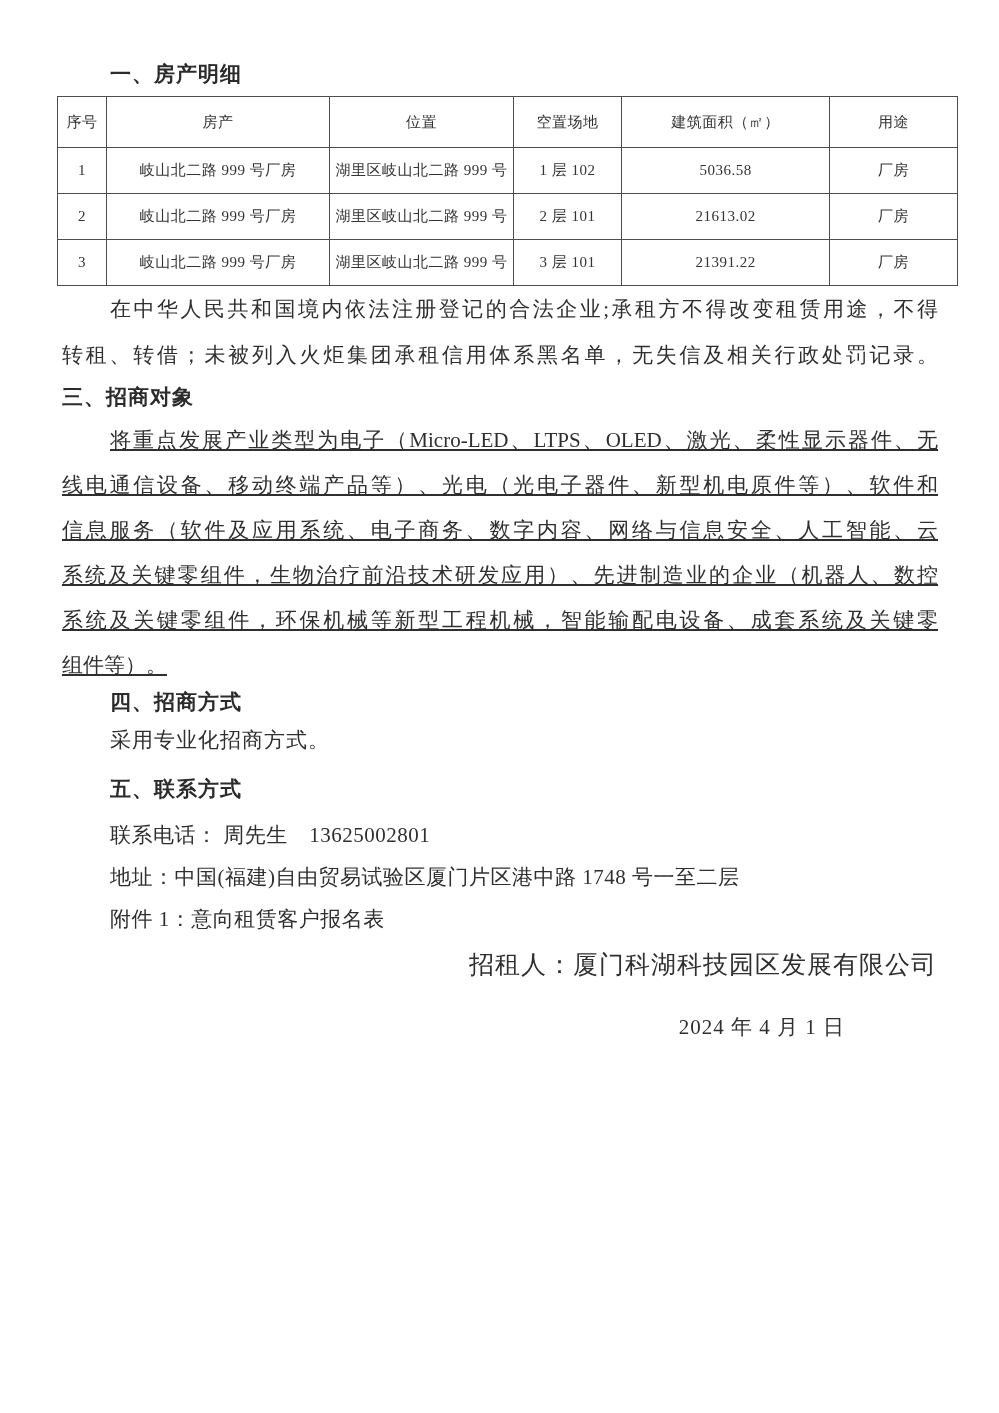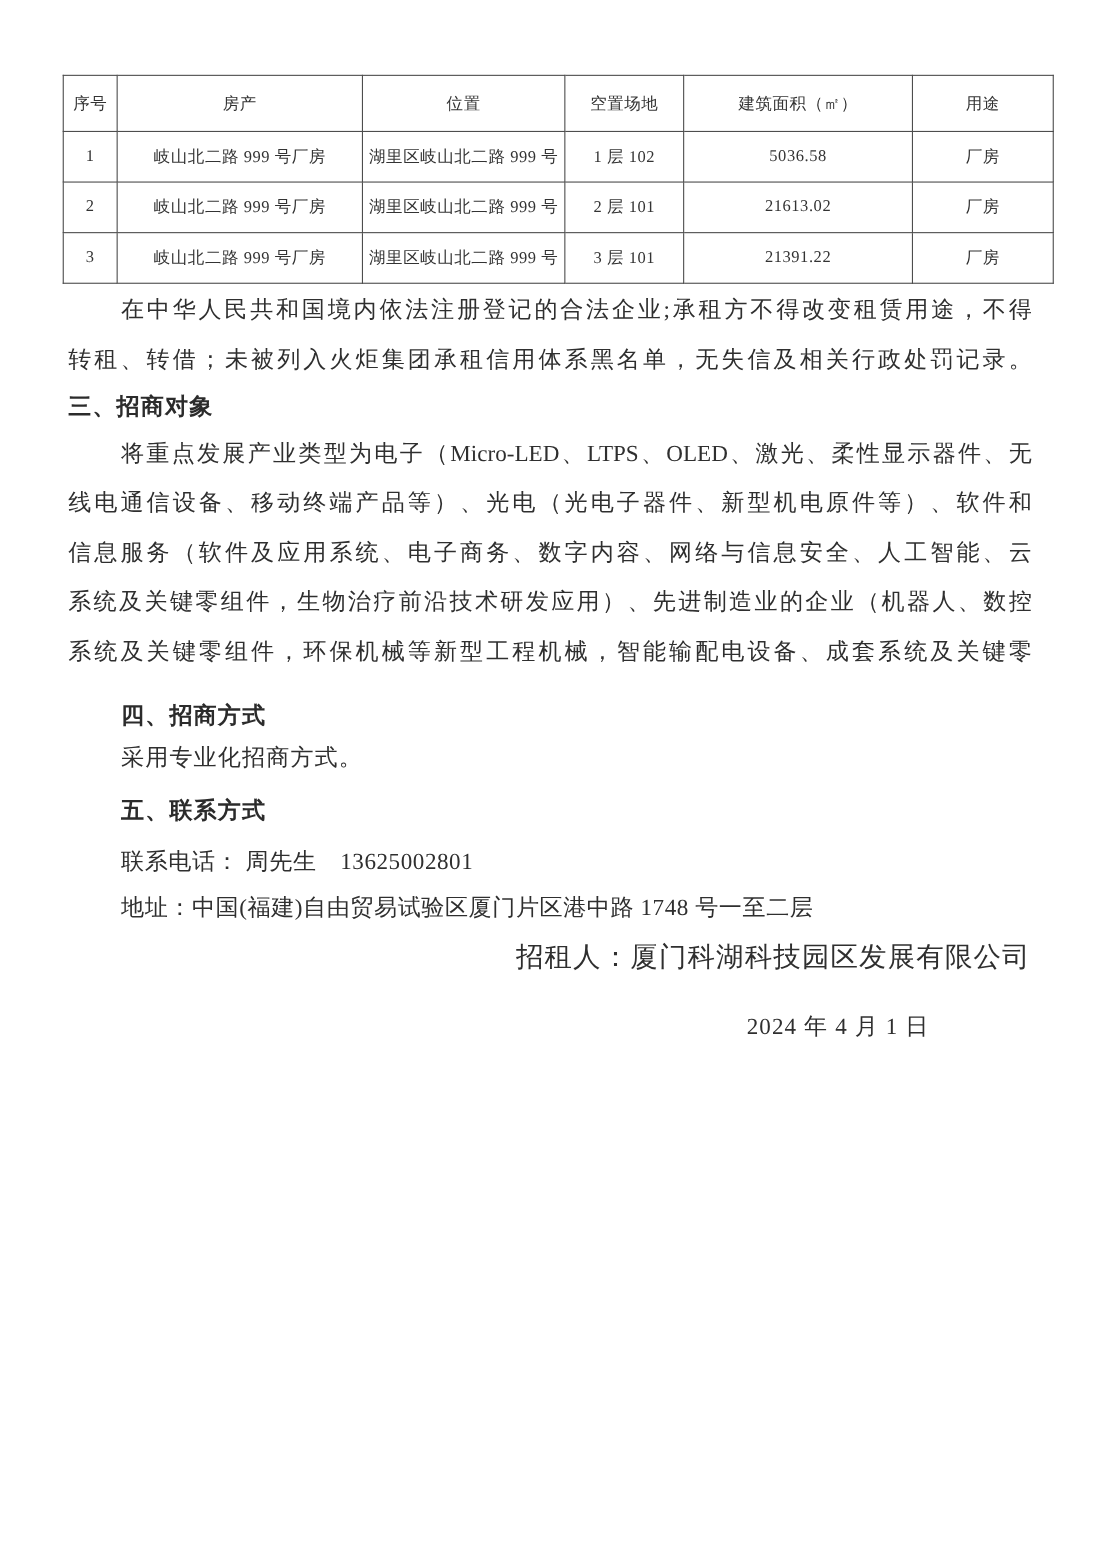--- a/index.html
+++ b/index.html
@@ -67,21 +67,21 @@
     font-size: 21px;
     line-height: 46px;
     height: 46px;
     color: #2f2f2f;
     text-align: justify;
     text-align-last: justify;
     -moz-text-align-last: justify;
     white-space: normal;
     overflow: hidden;
   }
-  .pline3 { line-height: 45px; height: 45px; }
+  .pline3 { line-height: 45px; height: 45px; text-decoration: underline; }
   .pline.first { padding-left: 48px; width: 828px; }
   .pline.last {
     text-align: left;
     text-align-last: left;
     -moz-text-align-last: left;
     white-space: nowrap;
   }
 
   .body-line {
     margin-left: 53px;
@@ -98,21 +98,21 @@
     height: 42px;
     color: #2f2f2f;
     letter-spacing: 0.5px;
     white-space: nowrap;
   }
 
   
   .mt-s1 { margin-bottom: 6px; }
   .mt-h2 { margin-top: 16px; margin-bottom: 7px; }
   .mt-h3 { margin-top: 5px;  margin-bottom: 7px; }
-  .mt-h4 { margin-top: 21px;  margin-bottom: 9px; }
+  .mt-h4 { margin-top: 0;  margin-bottom: 9px; }
   .mt-h5 { margin-top: 20px; margin-bottom: 11px; }
   .mt-sign { margin-top: 10px; }
   .mt-date { margin-top: 32px; }
 
   
   .sign-line {
     width: 880px;
     font-size: 25px;
     line-height: 30px;
     color: #2f2f2f;
@@ -131,20 +131,21 @@
     letter-spacing: 1px;
     white-space: nowrap;
   }
 </style>
 </head>
 <body>
 
 <div class="page">
   <div class="content">
 
+    <div class="sec-heading indent-head mt-s1">一、房产明细</div>
 
     <table class="prop-table">
       <colgroup>
         <col style="width:49px">
         <col style="width:223px">
         <col style="width:184px">
         <col style="width:108px">
         <col style="width:208px">
         <col style="width:128px">
       </colgroup>
@@ -189,26 +190,28 @@
       <div class="pline">转租、转借；未被列入火炬集团承租信用体系黑名单，无失信及相关行政处罚记录。</div>
     </div>
 
     <div class="sec-heading flush-head mt-h3">三、招商对象</div>
     <div class="para">
       <div class="pline pline3 first">将重点发展产业类型为电子（Micro-LED、LTPS、OLED、激光、柔性显示器件、无</div>
       <div class="pline pline3">线电通信设备、移动终端产品等）、光电（光电子器件、新型机电原件等）、软件和</div>
       <div class="pline pline3">信息服务（软件及应用系统、电子商务、数字内容、网络与信息安全、人工智能、云</div>
       <div class="pline pline3">系统及关键零组件，生物治疗前沿技术研发应用）、先进制造业的企业（机器人、数控</div>
       <div class="pline pline3">系统及关键零组件，环保机械等新型工程机械，智能输配电设备、成套系统及关键零</div>
+      <div class="pline pline3 last">组件等）。</div>
     </div>
 
     <div class="sec-heading indent-head mt-h4">四、招商方式</div>
     <div class="body-line">采用专业化招商方式。</div>
 
     <div class="sec-heading indent-head mt-h5">五、联系方式</div>
     <div class="contact-line">联系电话： 周先生　13625002801</div>
     <div class="contact-line">地址：中国(福建)自由贸易试验区厦门片区港中路 1748 号一至二层</div>
+    <div class="contact-line">附件 1：意向租赁客户报名表</div>
 
     <div class="sign-line mt-sign">招租人：厦门科湖科技园区发展有限公司</div>
     <div class="date-line mt-date">2024 年 4 月 1 日</div>
 
   </div>
 </div>
 
 </body></html>

